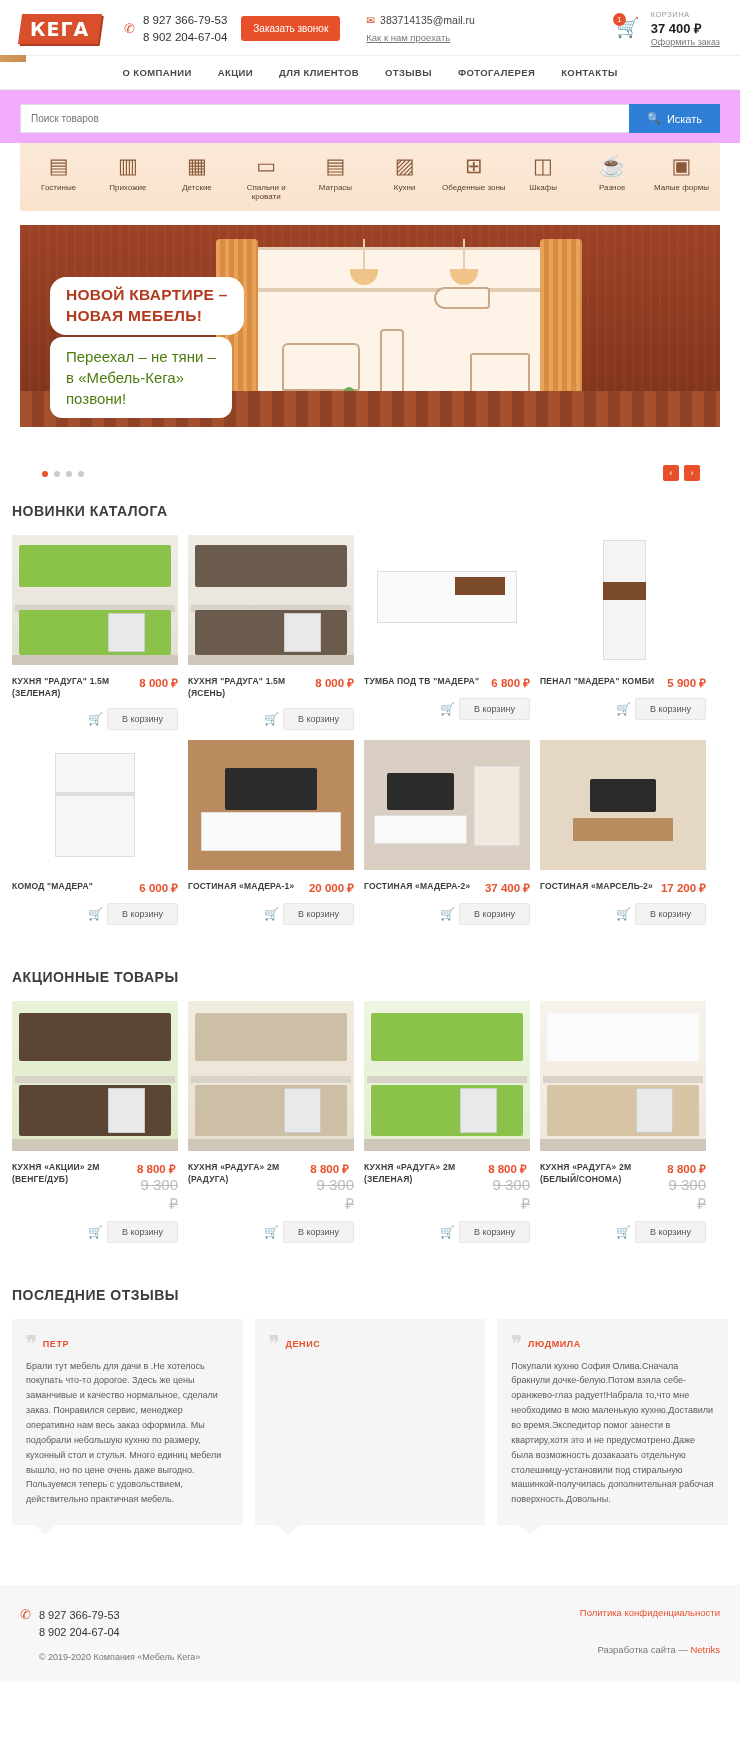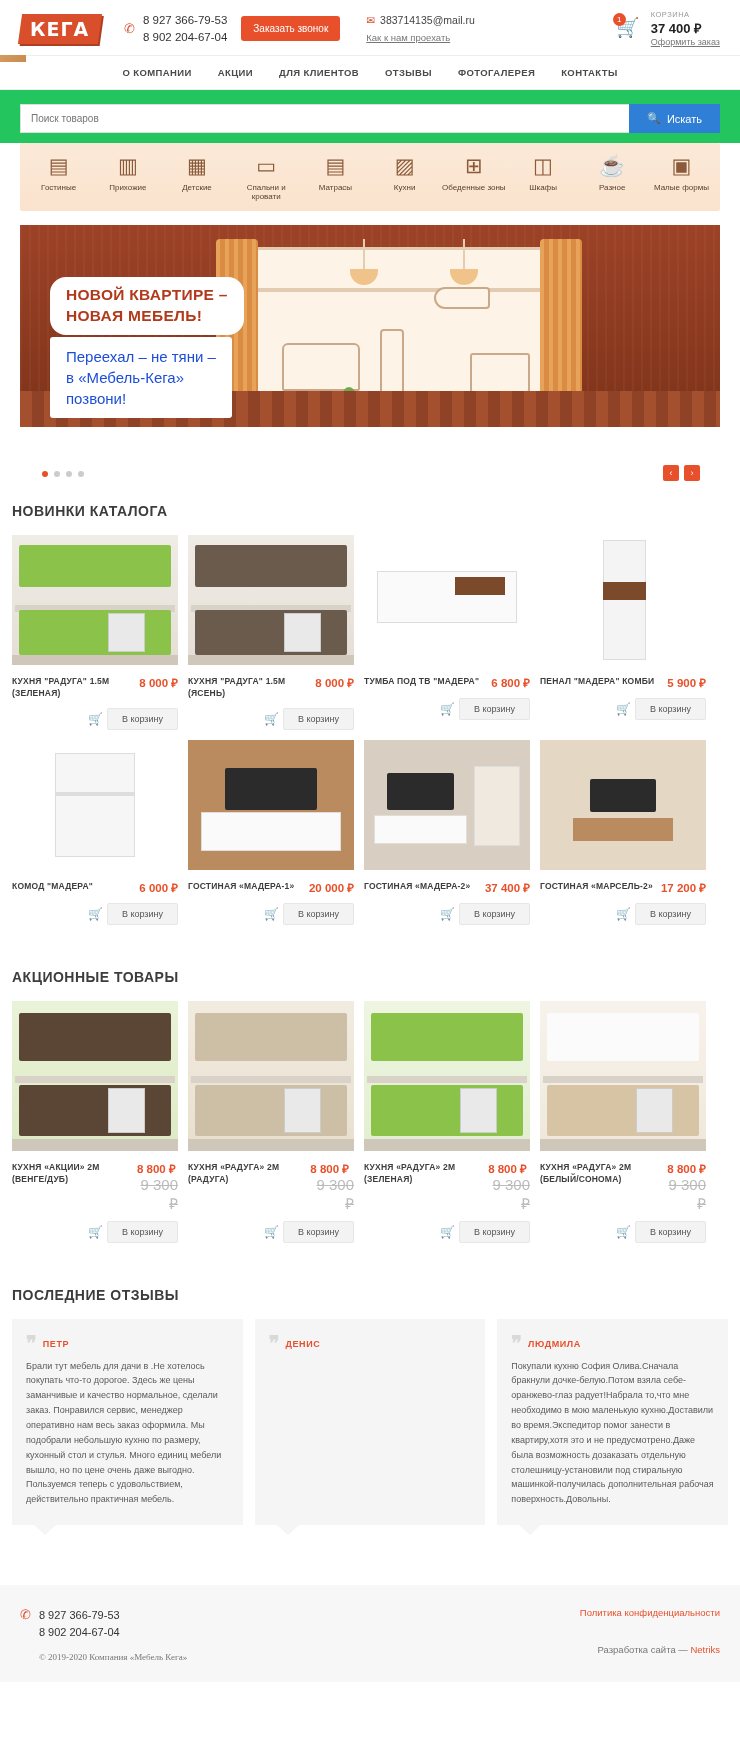--- a/index.html
+++ b/index.html
@@ -63,21 +63,21 @@
   .nav {
     background: #fff; border-top: 1px solid #eee; border-bottom: 1px solid #eee;
     display: flex; justify-content: center; gap: 26px; padding: 11px 0;
   }
   .nav a {
     font-size: 9.5px; color: #4a4a4a; text-decoration: none;
     letter-spacing: .4px; font-weight: bold;
   }
 
   
-  .searchwrap { padding: 14px 20px 10px 20px; background: #22c55e; display: flex; }
+  .searchwrap { padding: 14px 20px 10px 20px; background: #f0abfc; display: flex; }
   .searchwrap input {
     flex: 1; border: 1px solid #ddd; border-right: none; padding: 8px 10px;
     font-size: 10px; color: #888; outline: none; font-family: "Liberation Sans", sans-serif;
   }
   .searchbtn {
     background: #2f7fd6; color: #fff; border: none; padding: 0 18px;
     font-size: 11px; display: flex; align-items: center; gap: 6px; cursor: pointer;
     font-family: "Liberation Sans", sans-serif;
   }
 
@@ -160,22 +160,22 @@
     background: repeating-linear-gradient(90deg,#a4502f 0 12px,#8f4225 12px 24px);
   }
   .b-title {
     position: absolute; left: 30px; top: 52px;
     background: #fff; color: #b23a1c; font-weight: bold; font-size: 15.5px;
     border-radius: 16px; padding: 8px 16px; line-height: 1.35; letter-spacing: .3px;
     white-space: pre-line;
   }
   .b-sub {
     position: absolute; left: 30px; top: 112px;
-    background: #fff; color: #1d4ed8; font-size: 15px;
-    border-radius: 3px; padding: 9px 16px; line-height: 1.4; white-space: pre-line;
+    background: #fff; color: #4d7c0f; font-size: 15px;
+    border-radius: 12px; padding: 9px 16px; line-height: 1.4; white-space: pre-line;
   }
   .dots { position: absolute; left: 22px; bottom: -18px; display: flex; gap: 6px; }
   .dot { width: 6px; height: 6px; border-radius: 50%; background: #ccc; cursor: pointer; }
   .dot.on { background: #e8502b; }
   .arrows { position: absolute; right: 20px; bottom: -22px; display: flex; gap: 5px; }
   .arr {
     width: 16px; height: 16px; background: #e8502b; color: #fff; border: none;
     font-size: 9px; cursor: pointer; display: flex; align-items: center; justify-content: center;
     border-radius: 2px;
   }
@@ -222,21 +222,21 @@
     border-top: 10px solid #f5f5f5;
   }
   .rq { color: #d9d9d9; font-size: 20px; font-weight: bold; line-height: .8; float: left; margin-right: 6px; font-family: "DejaVu Serif", serif; }
   .rname { font-size: 9px; font-weight: bold; color: #e8502b; letter-spacing: .6px; padding-top: 4px; }
   .rtext { font-size: 9px; line-height: 1.65; color: #5a5a5a; margin-top: 10px; clear: both; }
 
   
   .footer { margin-top: 60px; background: #f7f7f7; padding: 22px 20px 20px 20px; display: flex; }
   .f-left { display: flex; gap: 8px; }
   .f-phones { font-size: 11px; line-height: 1.5; color: #333; }
-  .f-copy { font-size: 9px; color: #777; margin-top: 12px; font-family: Liberation Serif, serif; }
+  .f-copy { font-size: 9px; color: #777; margin-top: 12px; }
   .f-right { margin-left: auto; text-align: right; }
   .f-policy { font-size: 9.5px; color: #e8502b; }
   .f-dev { font-size: 9.5px; color: #777; margin-top: 26px; }
   .f-dev b { color: #e8502b; font-weight: normal; }
   .corner {
     position: absolute; left: 0; top: 0; width: 26px; height: 62px;
     background: linear-gradient(135deg,#e8b87f,#c98a4e);
   }
 </style>
 </head>

